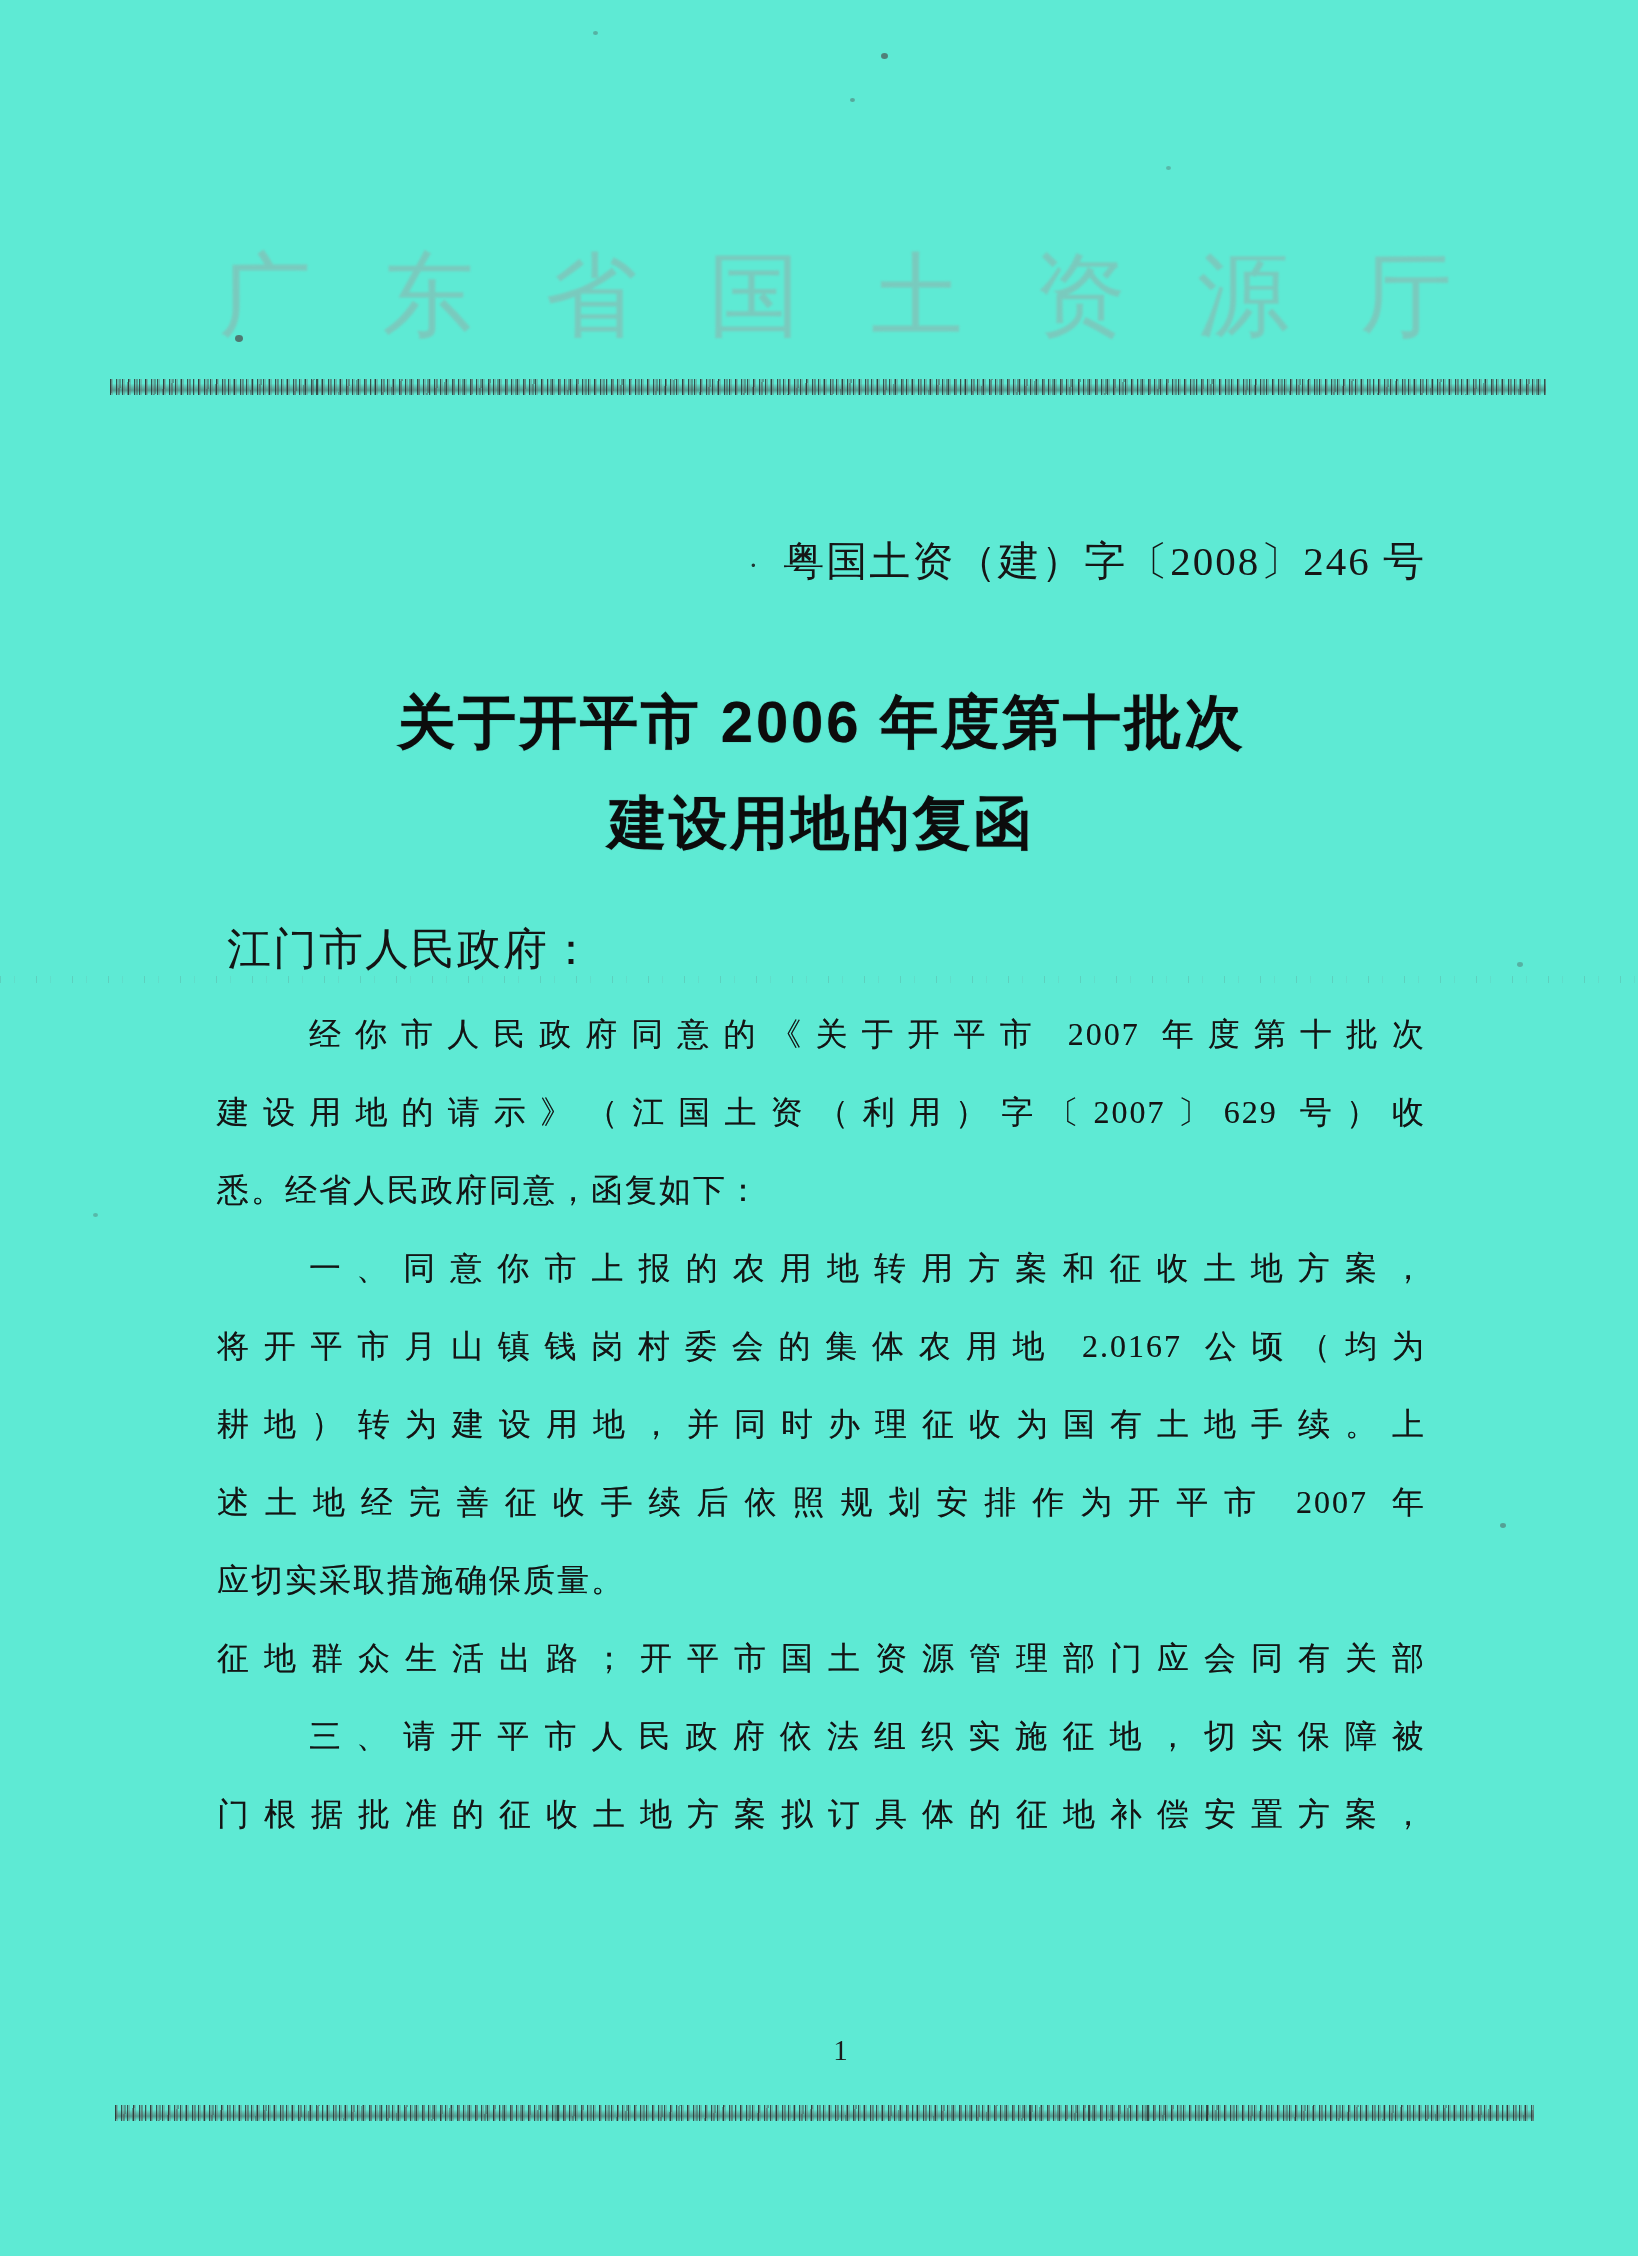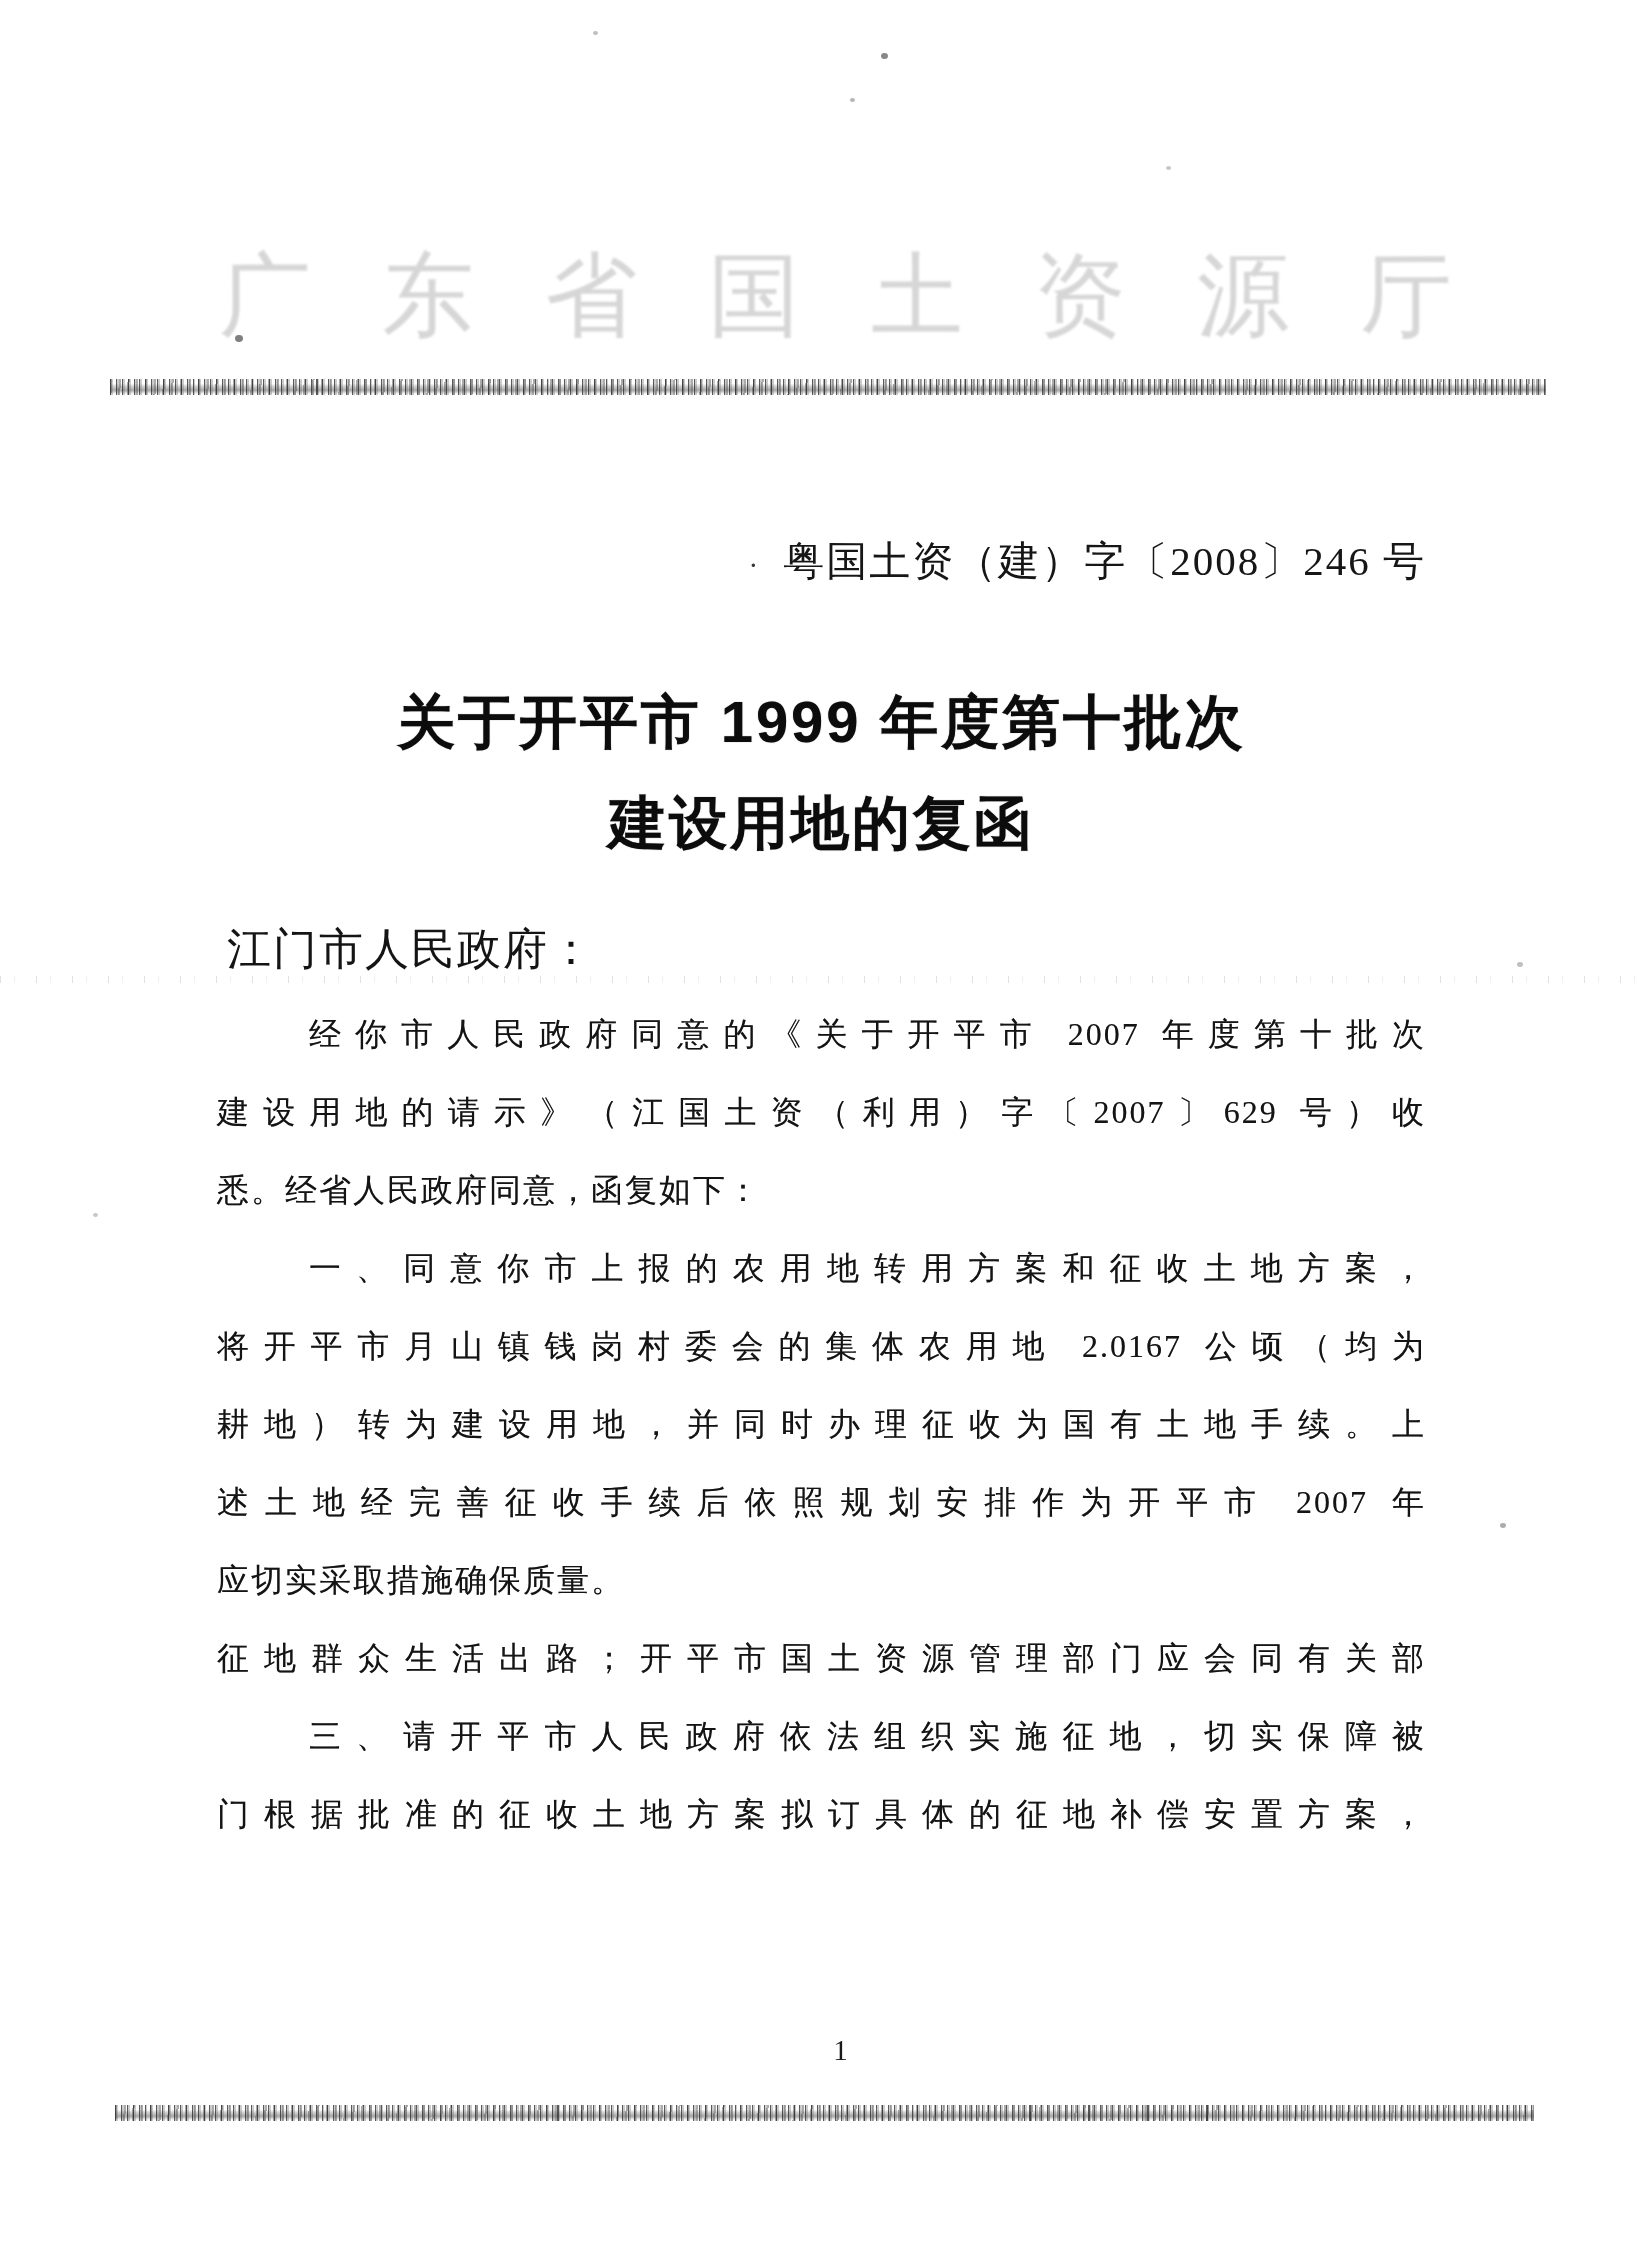--- a/index.html
+++ b/index.html
@@ -1,20 +1,20 @@
 <!DOCTYPE html>
 <html><head>
 <meta charset="utf-8">
 <style>
   html, body { margin: 0; padding: 0; background: #e8e8e8; }
   .page {
     position: relative;
     width: 1638px;
     height: 2257px;
-    background: #ffffff;
+    background: #5eead4;
     overflow: hidden;
     font-family: "Liberation Serif", "DejaVu Serif", serif;
     color: #151515;
   }
 
   
   .letterhead {
     position: absolute;
     top: 246px;
     left: 219px;
@@ -128,21 +128,21 @@
 
   <div class="letterhead">广东省国土资源厅</div>
 
   <div class="noise-band rule-top"></div>
 
   <div class="doc-number">
     <span class="dot">·</span><span>粤国土资（建）字〔2008〕246 号</span>
   </div>
 
   <div class="title">
-    <div>关于开平市 1999 年度第十批次</div>
+    <div>关于开平市 2006 年度第十批次</div>
     <div>建设用地的复函</div>
   </div>
 
   <div class="salutation">江门市人民政府：</div>
 
   <div class="artifact-row"></div>
 
   <div class="body-block" id="body-lines">
       <div class="line indent full">经你市人民政府同意的《关于开平市 2007 年度第十批次</div>
       <div class="line full">建设用地的请示》（江国土资（利用）字〔2007〕629 号）收</div>

